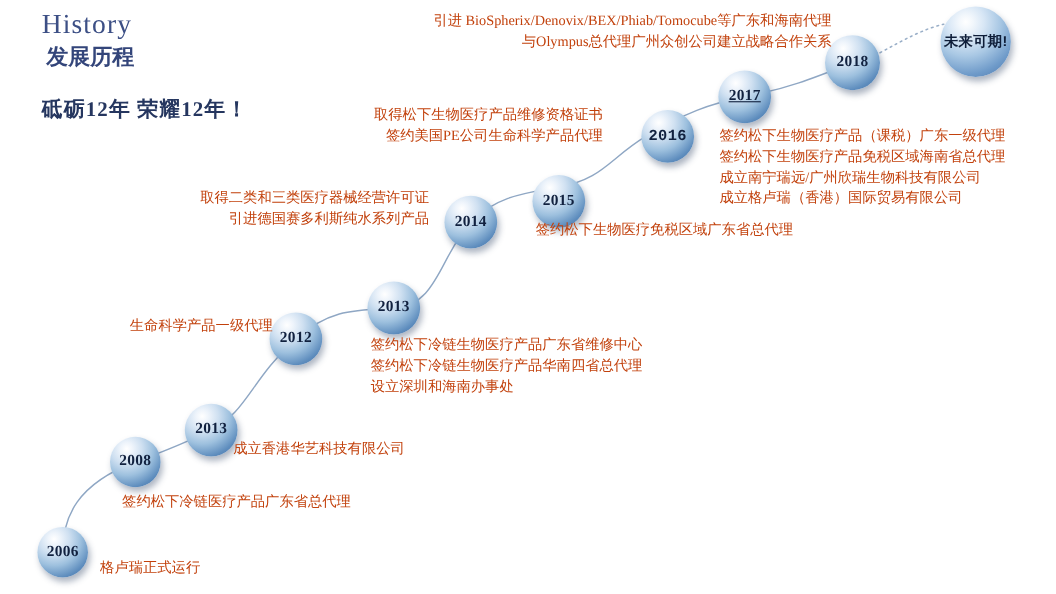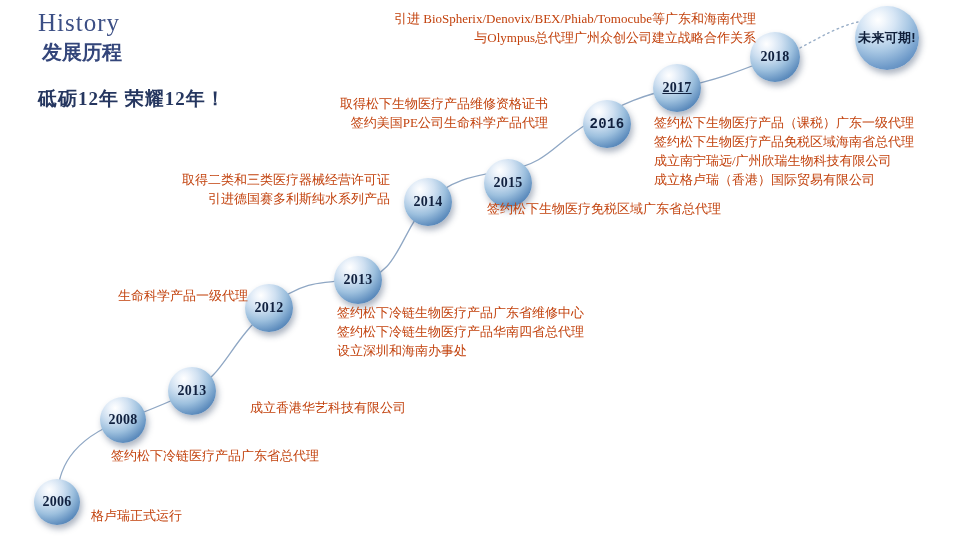--- a/index.html
+++ b/index.html
@@ -132,21 +132,21 @@
   <div id="nodes">
       <div class="bubble" style="left: 34px; top: 479px; width: 46px; height: 46px;">2006</div>
       <div class="event" style="top: 506px; left: 91px;">
         <span class="line">格卢瑞正式运行</span>
       </div>
       <div class="bubble" style="left: 100px; top: 397px; width: 46px; height: 46px;">2008</div>
       <div class="event" style="top: 446px; left: 111px;">
         <span class="line">签约松下冷链医疗产品广东省总代理</span>
       </div>
       <div class="bubble" style="left: 168px; top: 367px; width: 48px; height: 48px;">2013</div>
-      <div class="event" style="top: 398px; left: 212px; margin-left: 38px;">
+      <div class="event" style="top: 398px; left: 212px;">
         <span class="line">成立香港华艺科技有限公司</span>
       </div>
       <div class="bubble" style="left: 245px; top: 284px; width: 48px; height: 48px;">2012</div>
       <div class="event right-align" style="top: 286px; left: 0px; width: 248px;">
         <span class="line">生命科学产品一级代理</span>
       </div>
       <div class="bubble" style="left: 334px; top: 256px; width: 48px; height: 48px;">2013</div>
       <div class="event" style="top: 303px; left: 337px;">
         <span class="line">签约松下冷链生物医疗产品广东省维修中心</span>
         <span class="line">签约松下冷链生物医疗产品华南四省总代理</span>

